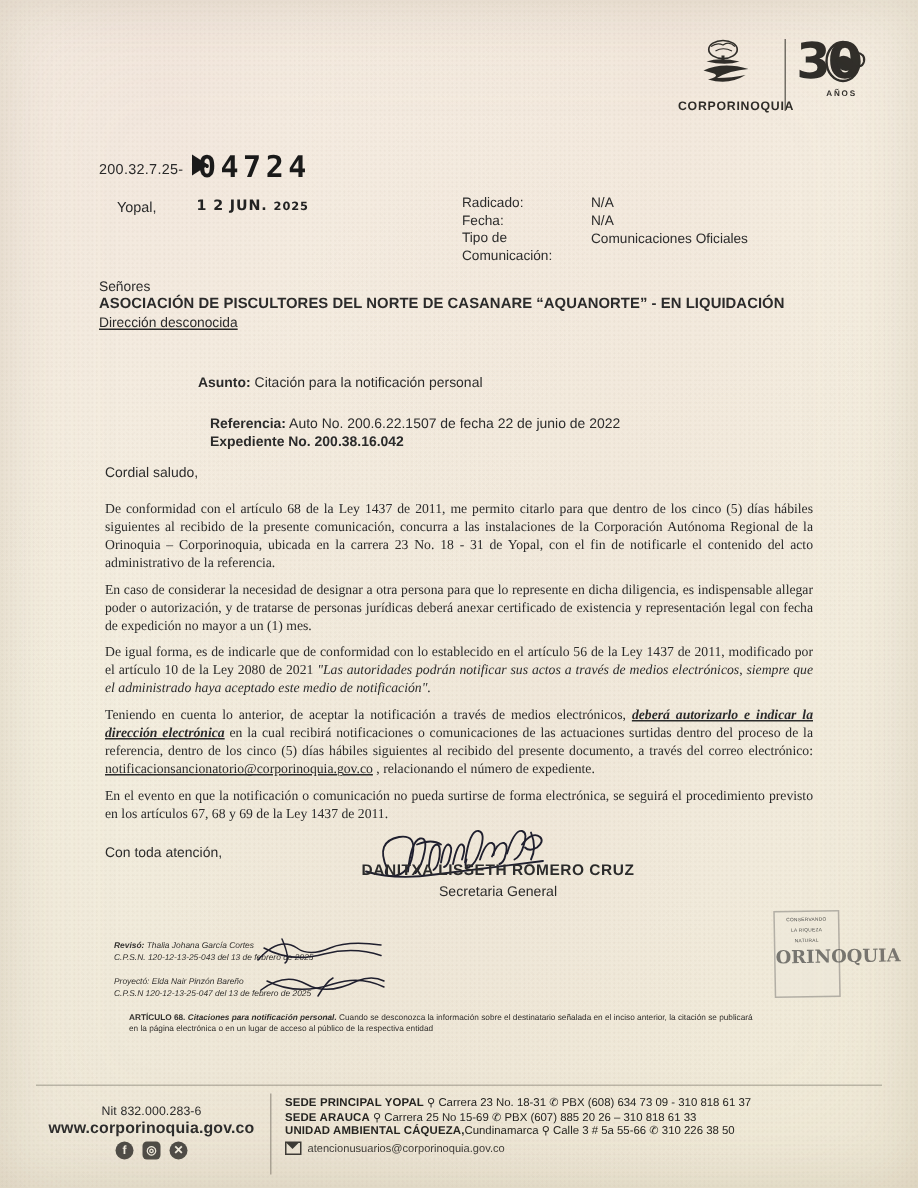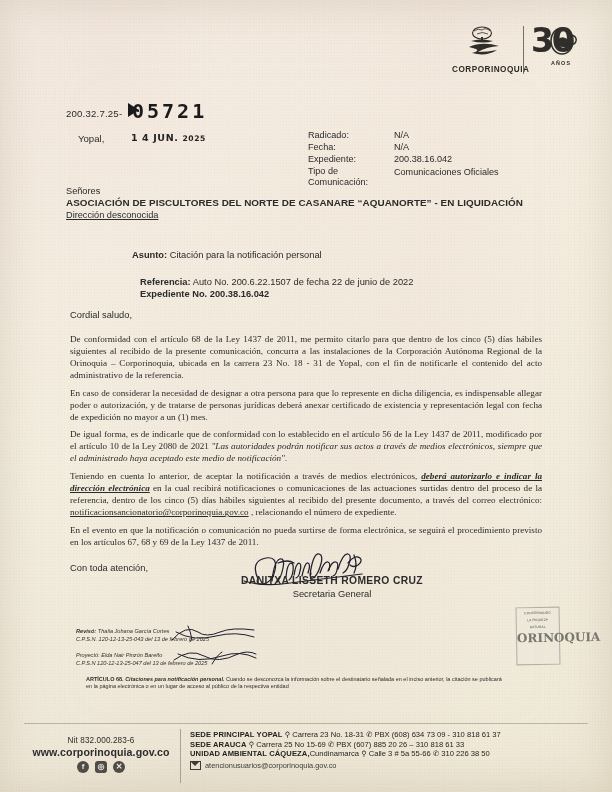--- a/index.html
+++ b/index.html
@@ -148,39 +148,35 @@
           <path d="M12 14 q5 -5 10 -1 q3 3 1 7 q-5 3 -9 -1 z" fill="#2e2c28" stroke="none"></path>
           <path d="M26 9 q6 1 5 6 q-1 4 -5 3" stroke-width="1.4"></path>
         </g>
       </svg>
       <div class="anniv-sub">AÑOS</div>
     </div>
   </div>
 
   <div class="rad-prefix">200.32.7.25-</div>
   <div class="rad-arrow"></div>
-  <div class="rad-number">05721</div>
+  <div class="rad-number">04724</div>
   <div class="city">Yopal,</div>
   <div class="datestamp">
-    <span>1 4 JUN.</span>
+    <span>1 2 JUN.</span>
     <span class="yr">2025</span>
   </div>
 
   <div class="meta">
     <div class="meta-row">
       <div class="meta-k">Radicado:</div>
       <div class="meta-v">N/A</div>
     </div>
     <div class="meta-row">
       <div class="meta-k">Fecha:</div>
       <div class="meta-v">N/A</div>
-    </div>
-    <div class="meta-row">
-      <div class="meta-k">Expediente:</div>
-      <div class="meta-v">200.38.16.042</div>
     </div>
     <div class="meta-row">
       <div class="meta-k two">
         <div>Tipo de</div>
         <div>Comunicación:</div>
       </div>
       <div class="meta-v">Comunicaciones Oficiales</div>
     </div>
   </div>
 

